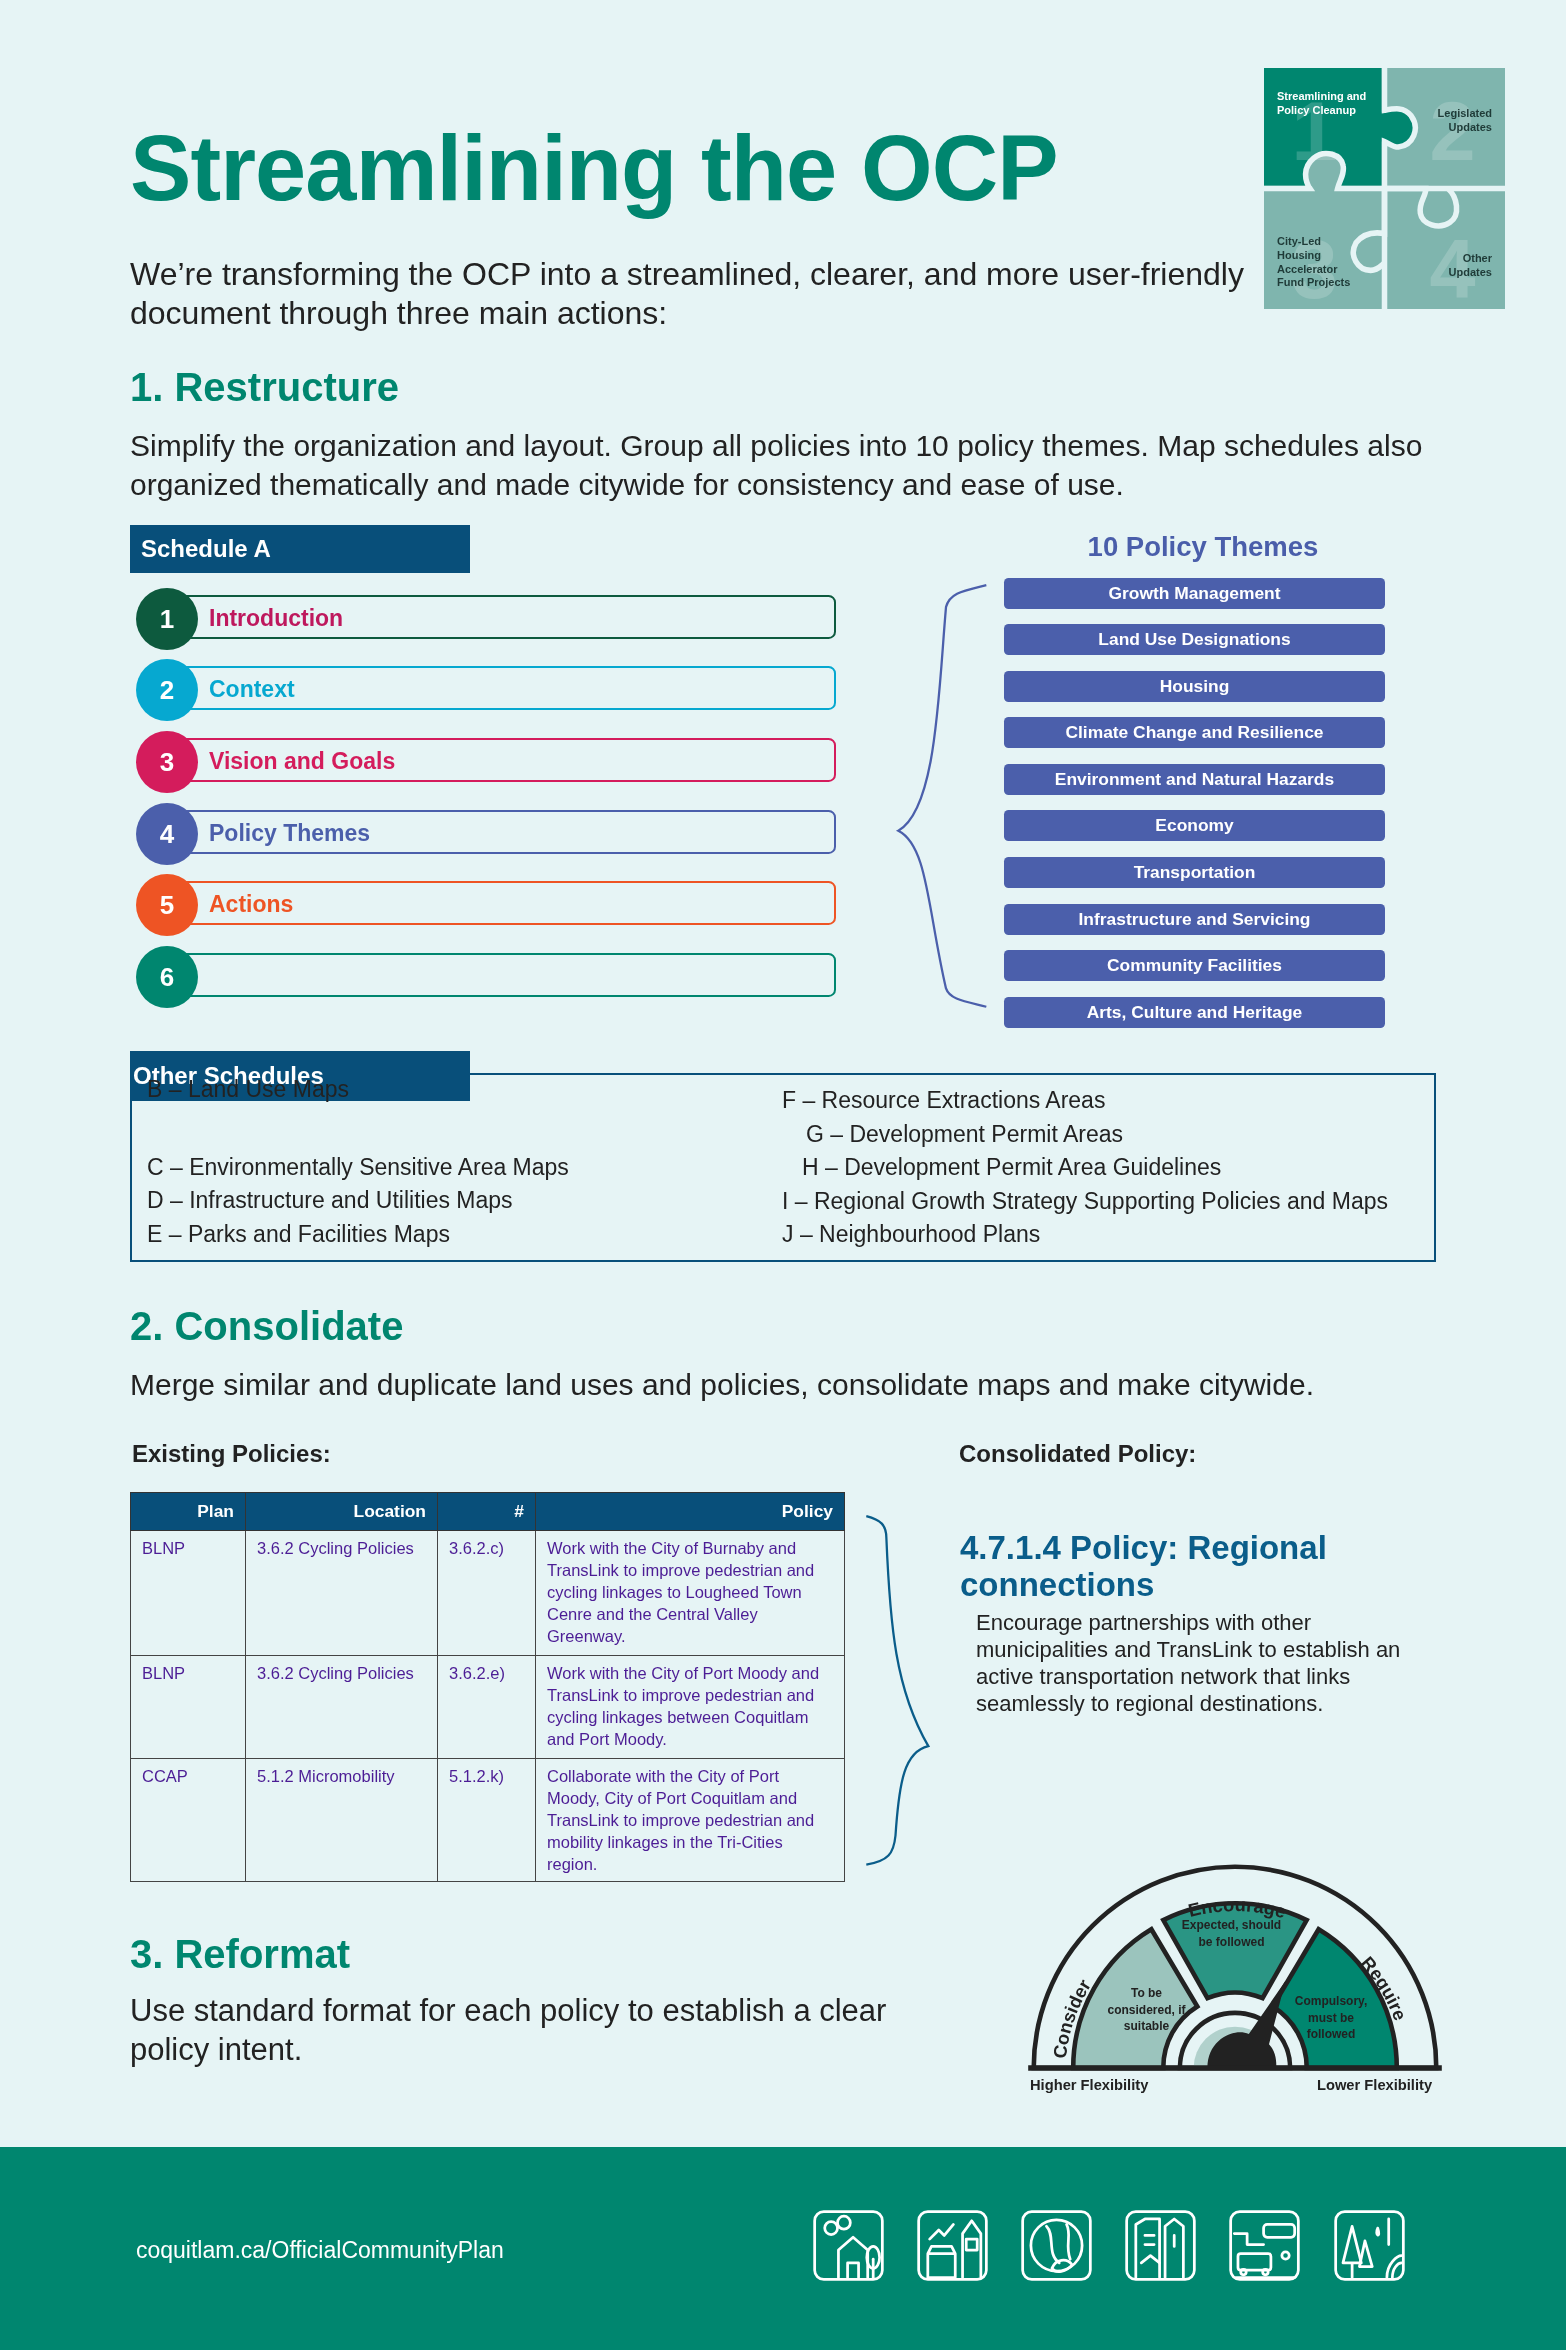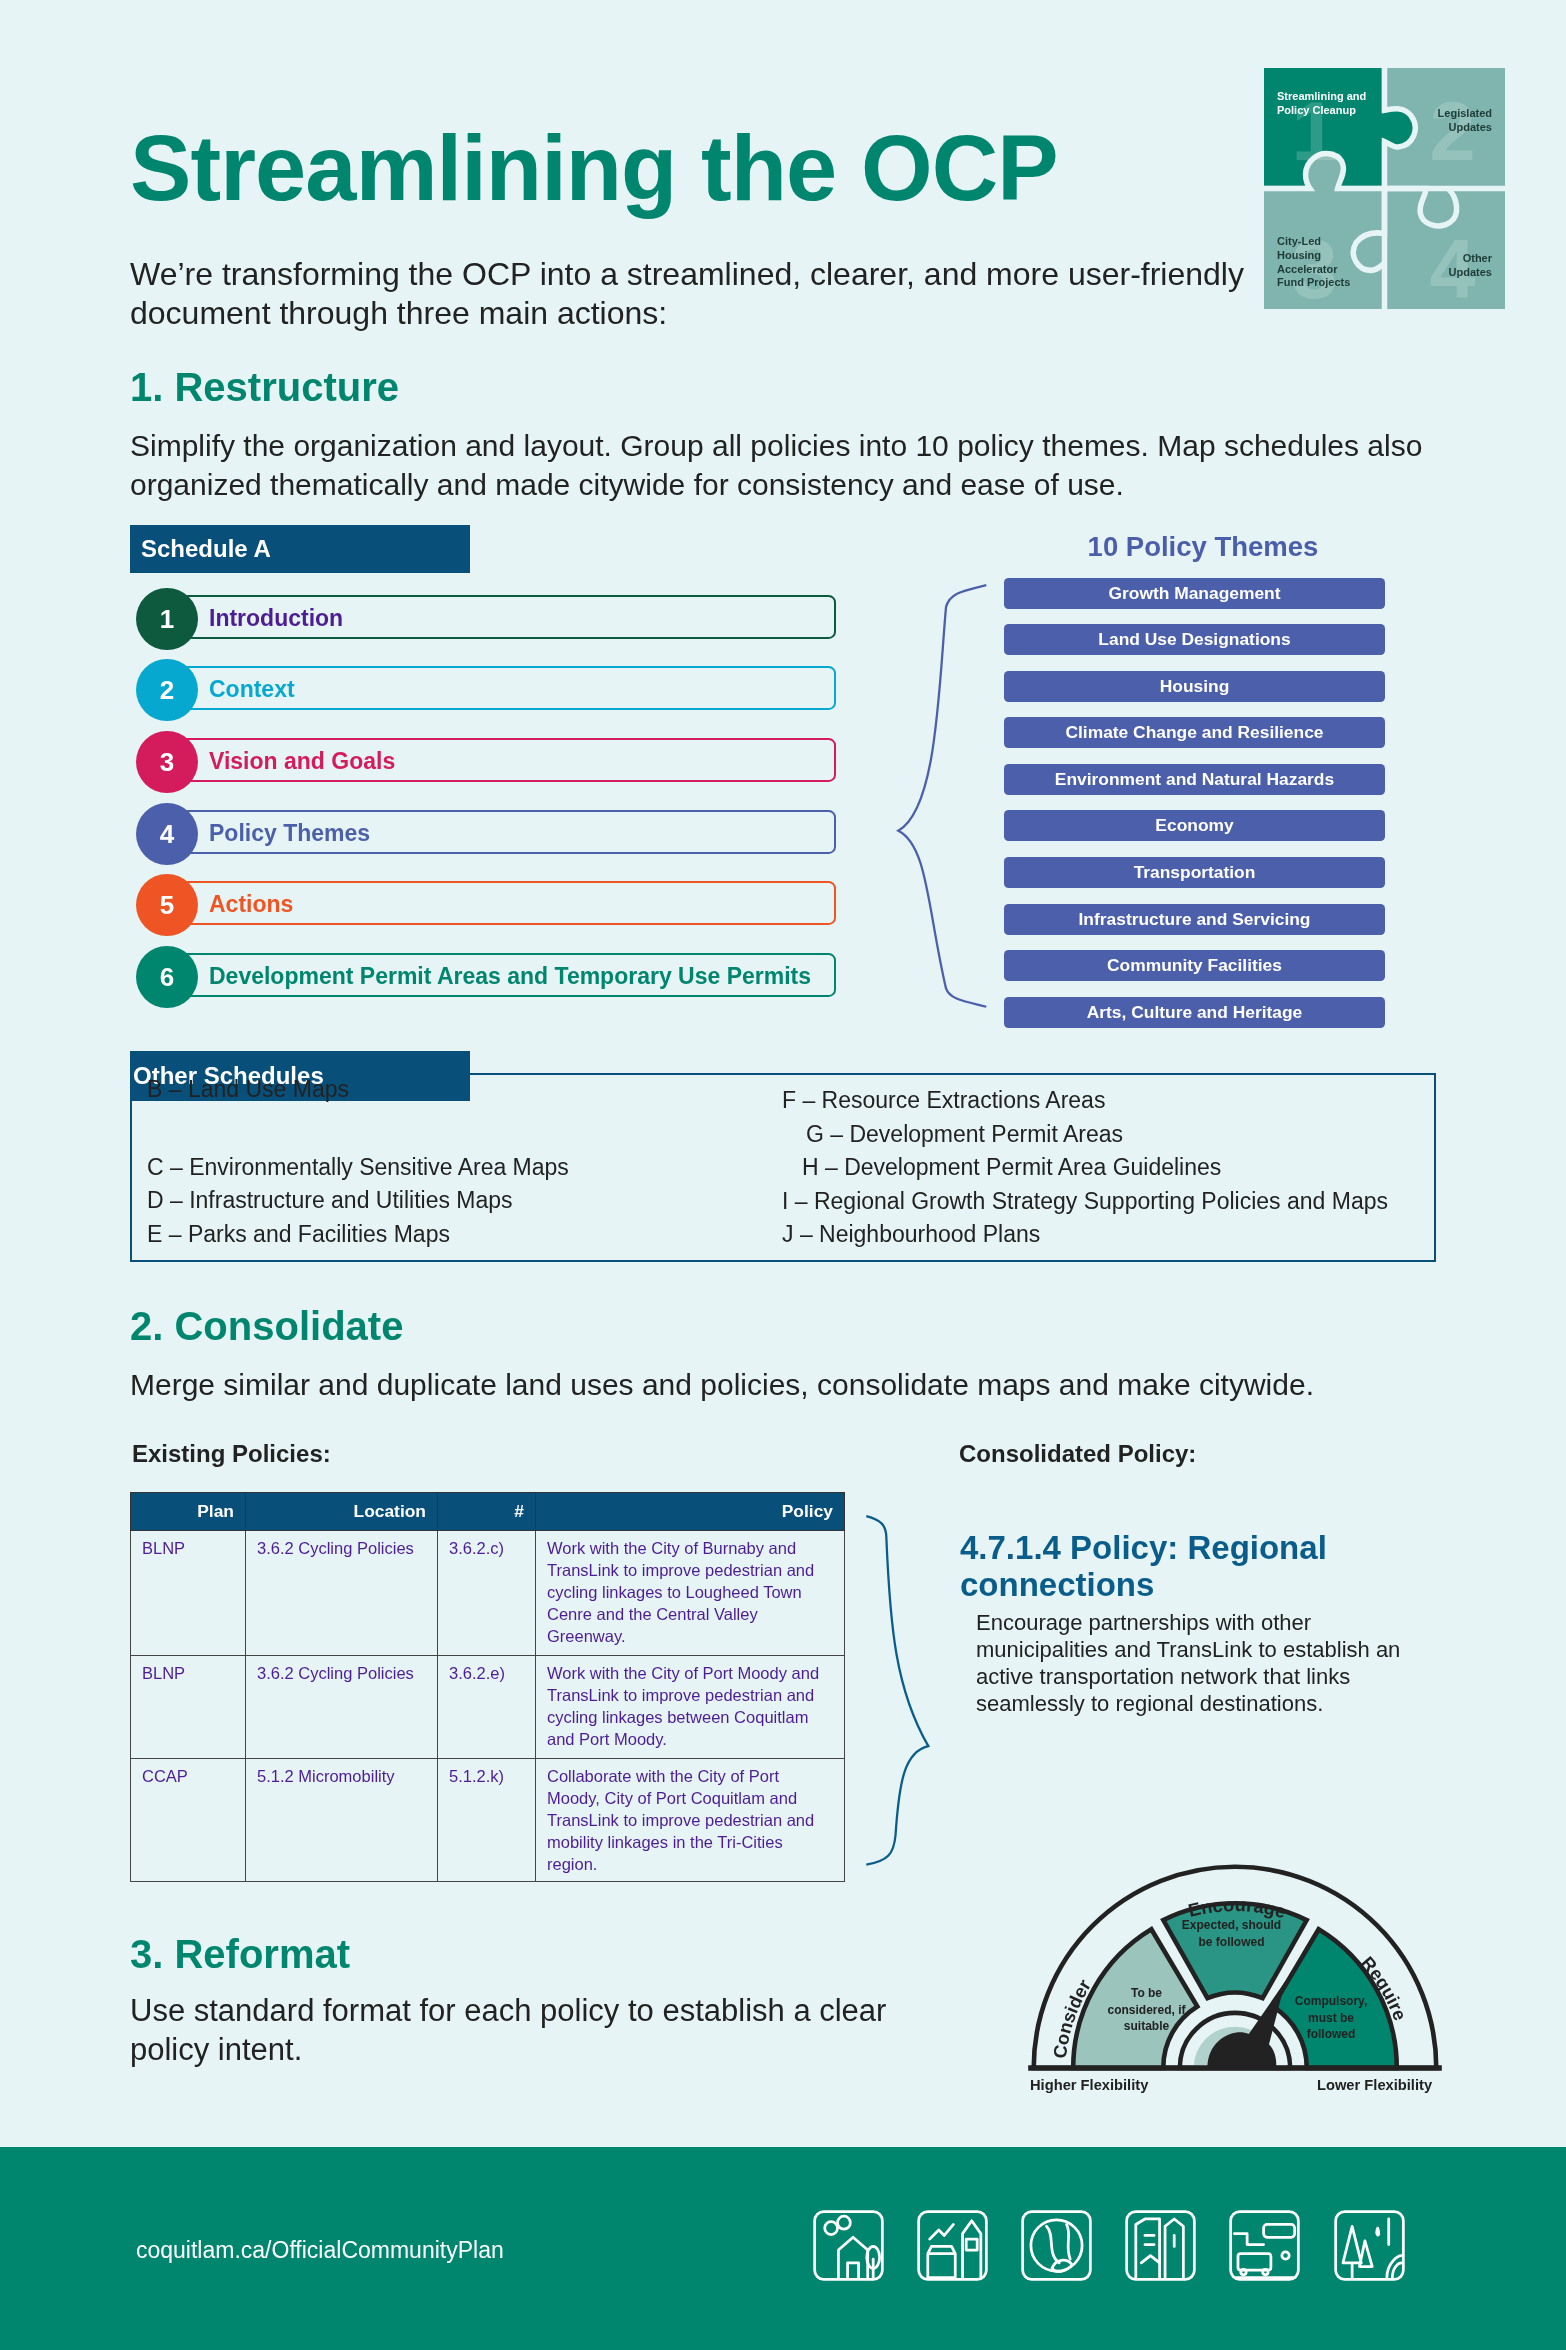--- a/index.html
+++ b/index.html
@@ -77,21 +77,21 @@
 </div>
 
 <h2 class="abs h2" style="left:130px; top:365px;">1. Restructure</h2>
 <div class="abs para" style="left:130px; top:426px; width:1332px;">Simplify the organization and layout. Group all policies into 10 policy themes. Map schedules also organized thematically and made citywide for consistency and ease of use.</div>
 
 <div class="abs sched-head">Schedule A</div>
 <div id="sched-rows">
     <div class="srow" style="top: 588px;">
       <div class="bar" style="border-color:#0d5a3e"></div>
     <div class="circ" style="background:#0d5a3e">1</div>
-    <div class="lbl" style="color:#4c1d95">Introduction</div>
+    <div class="lbl" style="color:#be185d">Introduction</div>
     </div>
     <div class="srow" style="top: 659px;">
       <div class="bar" style="border-color:#06a8d0"></div>
     <div class="circ" style="background:#06a8d0">2</div>
     <div class="lbl" style="color:#06a8d0">Context</div>
     </div>
     <div class="srow" style="top: 731px;">
       <div class="bar" style="border-color:#d41c5c"></div>
     <div class="circ" style="background:#d41c5c">3</div>
     <div class="lbl" style="color:#d41c5c">Vision and Goals</div>
@@ -102,21 +102,20 @@
     <div class="lbl" style="color:#4b5fab">Policy Themes</div>
     </div>
     <div class="srow" style="top: 874px;">
       <div class="bar" style="border-color:#ee5424"></div>
     <div class="circ" style="background:#ee5424">5</div>
     <div class="lbl" style="color:#ee5424">Actions</div>
     </div>
     <div class="srow" style="top: 946px;">
       <div class="bar" style="border-color:#00866f"></div>
     <div class="circ" style="background:#00866f">6</div>
-    <div class="lbl" style="color:#00866f">Development Permit Areas and Temporary Use Permits</div>
     </div>
   </div>
 
 <svg class="abs" style="left:891px; top:579px;" width="110" height="432" viewBox="0 0 120 470">
   <path d="M104 6 C80 12 64 14 60 30 C52 120 50 250 8 274 C40 290 40 360 60 446 C64 458 80 460 104 466" stroke="#4b5fab" stroke-width="2.5" fill="none"></path>
 </svg>
 <div class="abs themes-title">10 Policy Themes</div>
 <div id="theme-list">
     <div class="theme" style="top: 578px;">Growth Management</div>
     <div class="theme" style="top: 624px;">Land Use Designations</div>

